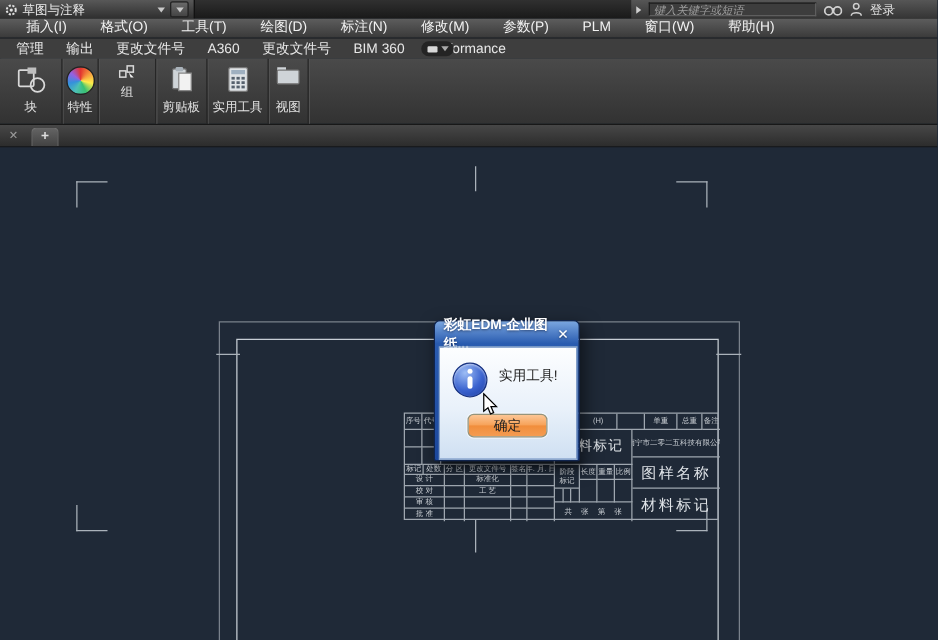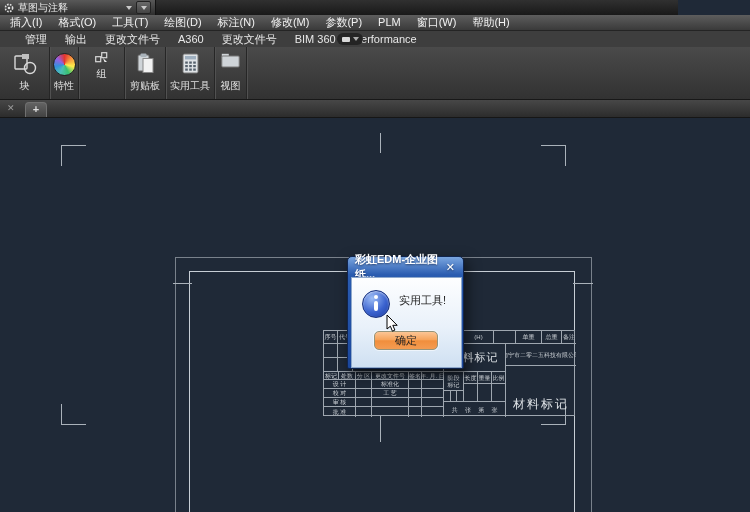--- a/index.html
+++ b/index.html
@@ -3,21 +3,21 @@
 <meta charset="utf-8">
 <style>
   html,body{margin:0;padding:0;}
   body{
     width:750px;height:512px;position:relative;overflow:hidden;
     font-family:"Liberation Sans","DejaVu Sans",sans-serif;
     background:#1f2937;
     -webkit-font-smoothing:antialiased;
   }
   
-  .titlebar{position:absolute;left:0;top:0;width:678px;height:15px;
+  .titlebar{position:absolute;left:0;top:0;width:750px;height:15px;
     background:linear-gradient(180deg,#303030,#191919);}
   .ws-switcher{position:absolute;left:0;top:0;width:156px;height:15px;box-sizing:border-box;
     background:linear-gradient(180deg,#585858,#2e2e2e);border-right:1px solid #121212;
     display:flex;align-items:center;gap:4px;padding:0 4px;}
   .ws-label{font-size:10px;color:#ececec;flex:1;white-space:nowrap;}
   .tri-down{width:0;height:0;border-left:3.5px solid transparent;border-right:3.5px solid transparent;border-top:4px solid #c9c9c9;}
   .ws-dd2{width:13px;height:11px;background:linear-gradient(#6a6a6a,#444);border:1px solid #222;border-radius:2px;
     display:flex;align-items:center;justify-content:center;}
   .title-center{position:absolute;left:243px;top:1px;font-size:11px;color:#f4f4f4;white-space:nowrap;}
   .title-center .doc{margin-left:14px;}
@@ -26,24 +26,24 @@
   .tri-right{width:0;height:0;border-top:3.5px solid transparent;border-bottom:3.5px solid transparent;border-left:4px solid #d0d0d0;}
   .search-input{width:134px;height:11px;box-sizing:border-box;background:#3d3d3d;
     border:1px solid;border-color:#1d1d1d #5e5e5e #5e5e5e #1d1d1d;
     font-size:9px;font-style:italic;color:#cfcfcf;padding:0 3px;outline:none;}
   .search-input::placeholder{color:#9d9d9d;}
   .login-label{font-size:10px;color:#e4e4e4;}
   
   .menubar{position:absolute;left:0;top:15px;width:750px;height:16px;box-sizing:border-box;
     background:linear-gradient(180deg,#5d5d5d,#3a3a3a);border-bottom:1px solid #242424;
     display:flex;align-items:center;padding-left:2px;}
-  .menu-item{font-size:11px;color:#f2f2f2;padding:0 8px;line-height:15px;cursor:default;}
+  .menu-item{font-size:11px;color:#f2f2f2;padding:0 8px;line-height:15px;cursor:default;margin-left:11px;}
   
   .ribbon-tabs{position:absolute;left:0;top:31px;width:750px;height:16px;
-    background:#3e3e3e;display:flex;align-items:center;padding-left:16px;box-sizing:border-box;}
+    background:#3e3e3e;display:flex;align-items:center;padding-left:4px;box-sizing:border-box;}
   .ribbon-tab{font-size:11px;color:#e8e8e8;padding:0 9px;line-height:16px;}
   .media-btn{position:absolute;left:337px;top:2px;width:26px;height:12px;background:#242424;border-radius:6px;
     display:flex;align-items:center;justify-content:center;gap:3px;}
   .media-glyph{width:8px;height:5px;background:#d8d8d8;border-radius:1px;}
   .media-btn .tri-down{border-top-color:#aaa;}
   
   .ribbon-panels{position:absolute;left:0;top:47px;width:750px;height:53px;box-sizing:border-box;
     background:linear-gradient(180deg,#4a4a4a,#323232);border-bottom:1px solid #181818;display:flex;}
   .panel{position:relative;height:100%;box-sizing:border-box;border-right:1px solid #262626;box-shadow:1px 0 0 #515151;}
   .panel .icon-wrap{position:absolute;top:6px;left:0;width:100%;display:flex;justify-content:center;}
@@ -115,20 +115,38 @@
         <circle cx="5" cy="5" r="3.6" fill="none" stroke="#e0e0e0" stroke-width="1.6" stroke-dasharray="1.7 1.2"></circle>
         <circle cx="5" cy="5" r="1.3" fill="#e0e0e0"></circle>
       </svg>
     </span>
     <span class="ws-label">草图与注释</span>
     <span class="tri-down"></span>
     <span class="ws-dd2">
         <span class="tri-down"></span>
       </span>
   </div>
+  <div class="infocenter">
+    <span class="tri-right"></span>
+    <input class="search-input" placeholder="键入关键字或短语" style="">
+    <span>
+      <svg width="15" height="10" viewBox="0 0 15 10">
+        <circle cx="4" cy="5.7" r="3.2" fill="none" stroke="#cfcfcf" stroke-width="1.4"></circle>
+        <circle cx="11" cy="5.7" r="3.2" fill="none" stroke="#cfcfcf" stroke-width="1.4"></circle>
+        <rect x="6.4" y="3.4" width="2.2" height="2" fill="#cfcfcf"></rect>
+      </svg>
+    </span>
+    <span>
+      <svg width="10" height="11" viewBox="0 0 10 11">
+        <circle cx="5" cy="3" r="2.2" fill="none" stroke="#cfcfcf" stroke-width="1.2"></circle>
+        <path d="M1 10.5 C1 7.5 9 7.5 9 10.5" fill="none" stroke="#cfcfcf" stroke-width="1.2"></path>
+      </svg>
+    </span>
+    <span class="login-label">登录</span>
+  </div>
 </div>
 
 <div class="menubar">
   <span class="menu-item">插入(I)</span>
   <span class="menu-item">格式(O)</span>
   <span class="menu-item">工具(T)</span>
   <span class="menu-item">绘图(D)</span>
   <span class="menu-item">标注(N)</span>
   <span class="menu-item">修改(M)</span>
   <span class="menu-item">参数(P)</span>
@@ -259,20 +277,21 @@
   <div class="cell" style="left:0;top:13px;width:14px;height:14px"></div>
   <div class="cell" style="left:14px;top:13px;width:15px;height:14px"></div>
   <div class="cell" style="left:29px;top:13px;width:91px;height:14px"></div>
   <div class="cell" style="left:0;top:27px;width:14px;height:14px"></div>
   <div class="cell" style="left:14px;top:27px;width:15px;height:14px"></div>
   <div class="cell" style="left:29px;top:27px;width:91px;height:14px"></div>
 
   <div class="cell mid" style="left:120px;top:13px;width:62px;height:28px">材料标记</div>
 
   <div class="cell tiny noR" style="left:182px;top:13px;width:70px;height:22px">南宁市二零二五科技有限公司</div>
+  <div class="cell big noR" style="left:182px;top:35px;width:70px;height:25px">图样名称</div>
   <div class="cell big noR noB" style="left:182px;top:60px;width:70px;height:26px">材料标记</div>
 
   <div class="cell tiny" style="left:0;top:41px;width:15px;height:8px">标记</div>
   <div class="cell tiny" style="left:15px;top:41px;width:17px;height:8px">处数</div>
   <div class="cell tiny" style="left:32px;top:41px;width:16px;height:8px">分 区</div>
   <div class="cell tiny" style="left:48px;top:41px;width:37px;height:8px">更改文件号</div>
   <div class="cell tiny" style="left:85px;top:41px;width:13px;height:8px">签名</div>
   <div class="cell tiny" style="left:98px;top:41px;width:22px;height:8px">年. 月. 日</div>
 
   <div class="cell tiny" style="left:0;top:49px;width:32px;height:9px">设 计</div>

